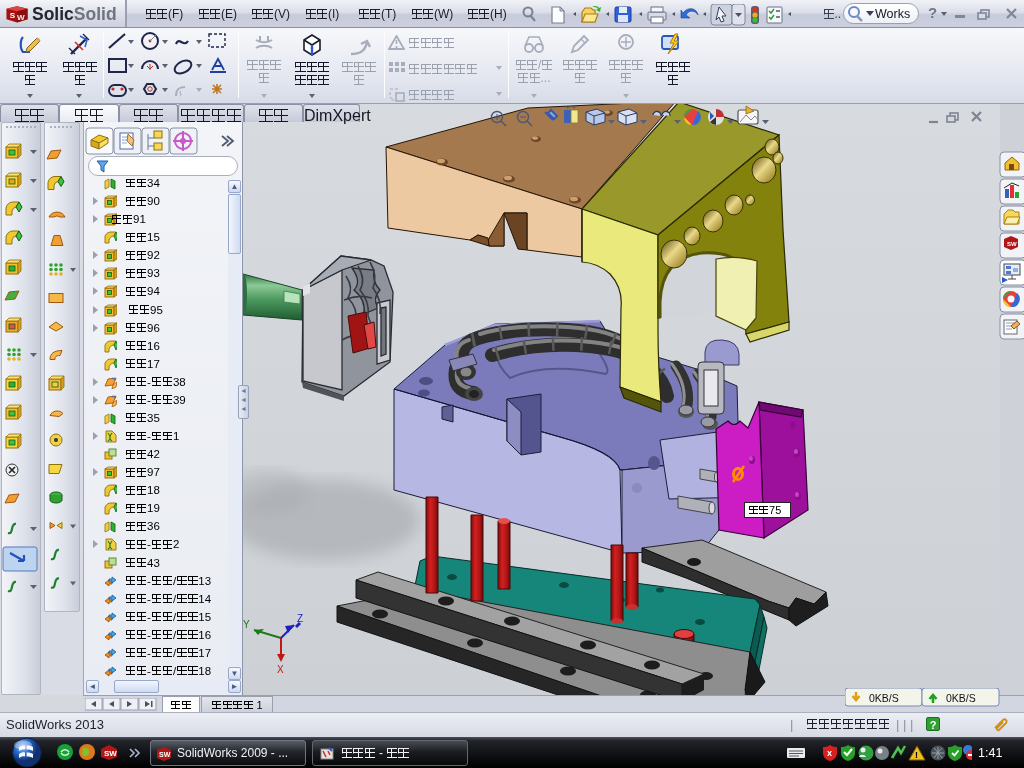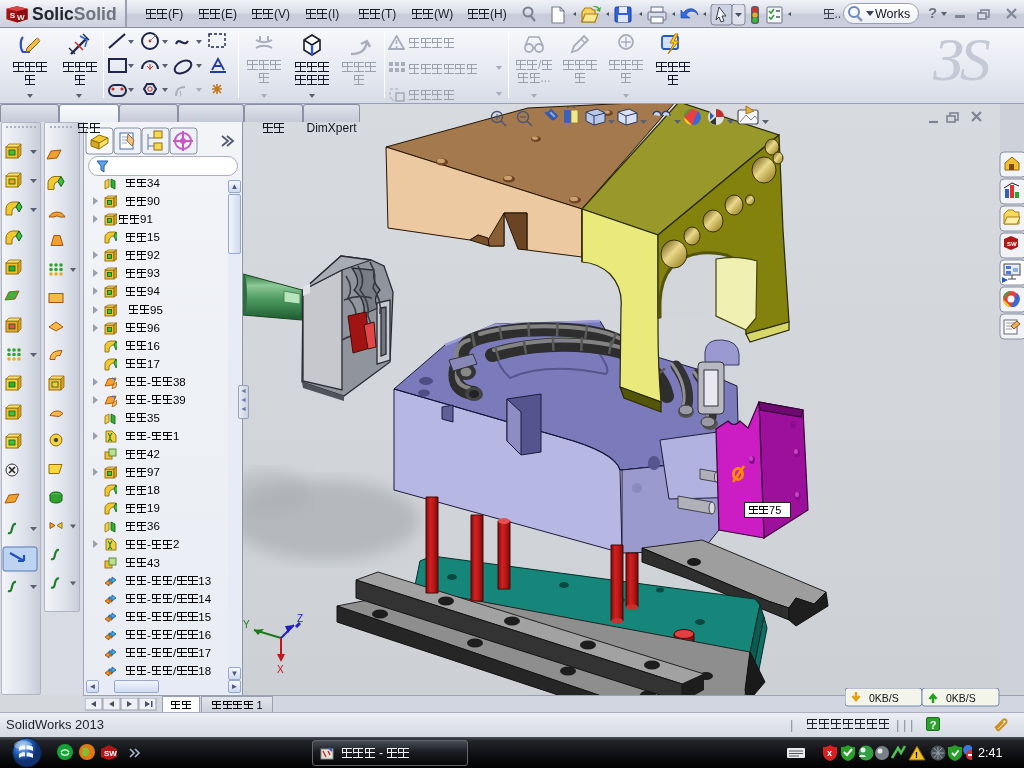--- a/index.html
+++ b/index.html
@@ -19,21 +19,21 @@
 .menu{position:absolute;top:7px;font-size:12px;color:#1a1d26}
 
 #toolbar{left:0;top:28px;width:1024px;height:76px;background:linear-gradient(#f7f8fb,#e3e6ef 70%,#d7dbe7);border-bottom:1px solid #9aa0b4}
 .bigbtn{position:absolute;text-align:center;font-size:12px;line-height:13px;color:#14172a}
 .gray{color:#9ba0ad}
 .vsep{position:absolute;top:4px;width:1px;height:66px;background:#b9bdcb;border-right:1px solid #fdfdfe}
 .drop{position:absolute;width:0;height:0;border-left:3px solid transparent;border-right:3px solid transparent;border-top:4px solid #5a6070}
 .drop.g{border-top-color:#a8adbb}
 
 #ctabs{left:0;top:104px;width:360px;height:18px}
-.ctab{position:absolute;top:0;height:18px;border:1px solid #8a90a6;border-bottom:none;border-radius:3px 3px 0 0;background:linear-gradient(#dfe2ea,#c6cad8);font-size:12px;color:#15181f;text-align:center;padding-top:16px}
+.ctab{position:absolute;top:0;height:18px;border:1px solid #8a90a6;border-bottom:none;border-radius:3px 3px 0 0;background:linear-gradient(#dfe2ea,#c6cad8);font-size:16px;color:#15181f;text-align:center;padding-top:2px}
 .ctab.on{background:linear-gradient(#fbfcfe,#e8ebf2);z-index:3}
 
 #lbar{left:0;top:122px;width:83px;height:573px;background:#d9dce5}
 #tree{left:83px;top:122px;width:160px;height:573px;background:linear-gradient(#f2f4f8,#e9ecf2);border-left:1px solid #a2a8b8;border-right:1px solid #8d94a8}
 #dtabs{left:83px;top:695px;width:941px;height:17px;background:#d2d6e0;border-top:1px solid #9aa0b0}
 #status{left:0;top:712px;width:1024px;height:25px;background:linear-gradient(#eceef4,#d6dae4);border-top:1px solid #aab0be;font-size:13px;color:#1c1f26}
 #taskbar{left:0;top:737px;width:1024px;height:31px;background:linear-gradient(#4a4e55,#232429 12%,#101114 55%,#000)}
 </style></head>
 <body>
 <div class="abs" id="title">
@@ -237,21 +237,20 @@
       </svg>
   <div><i></i><i></i><i></i><br><i></i></div><span class="drop g" style="left:19px;top:62px"></span>
  </div>
  <div class="bigbtn c" style="left:650px;top:4px;width:46px">
   <svg width="26" height="26" viewBox="0 0 26 26">
         <rect x="2" y="4" width="16" height="13" rx="2" fill="#cfe0f8" stroke="#2858b8" stroke-width="1.8"></rect>
         <path d="M15 2l-5 9h4l-6 11 11-13h-5l4-7z" fill="#ffd020" stroke="#b07808" stroke-width="1"></path>
       </svg>
   <div><i></i><i></i><i></i><br><i></i></div>
  </div>
- <div class="abs" style="left:933px;top:-4px;font-family:'Liberation Serif',serif;font-style:italic;font-size:62px;color:#c5c9d5;letter-spacing:-4px">ЗS</div>
 </div>
 <svg class="abs" id="vp" style="left:83px;top:104px" width="941" height="591" viewBox="83 104 941 591">
 <defs>
  <linearGradient id="bg" x1="0" y1="0" x2="0" y2="1">
         <stop offset="0" stop-color="#d7dade"></stop>
         <stop offset="1" stop-color="#cdd1d5"></stop>
       </linearGradient>
  <filter id="blur8">
         <feGaussianBlur stdDeviation="8"></feGaussianBlur>
       </filter>
@@ -812,21 +811,21 @@
         <span class="c" style="position:absolute;left:41px;top:2px"><i></i><i></i>90</span>
       </div>
       <div style="position:absolute;left:0;top:89.1px;height:18px;white-space:nowrap">
         <span style="position:absolute;left:9px;top:4px;width:0;height:0;border-top:4px solid transparent;border-bottom:4px solid transparent;border-left:5px solid #9aa0ae"></span>
         <svg style="position:absolute;left:20px;top:2px" width="13" height="13" viewBox="0 0 13 13">
           <rect x="1" y="3" width="9" height="9" fill="#f0c030" stroke="#906810" stroke-width=".9"></rect>
           <rect x="3.5" y="5.5" width="4" height="4" fill="#40c040" stroke="#106010" stroke-width=".8"></rect>
           <path d="M1 3l3-2 9 0-4 2z" fill="#f8e070" stroke="#906810" stroke-width=".8"></path>
           <path d="M10 12l3-2V1l-3 2z" fill="#d8a020" stroke="#906810" stroke-width=".8"></path>
         </svg>
-        <span class="c" style="position:absolute;left:34px;top:2px"><i></i><i></i>91</span>
+        <span class="c" style="position:absolute;left:27px;top:2px"><i></i><i></i>91</span>
       </div>
       <div style="position:absolute;left:0;top:107.2px;height:18px;white-space:nowrap">
         <svg style="position:absolute;left:20px;top:2px" width="13" height="13" viewBox="0 0 13 13">
           <path d="M1 12V5a7 7 0 0 1 7-4h4l-2 4a5 5 0 0 0-5 5v2z" fill="#f0c830" stroke="#907010" stroke-width=".9"></path>
           <path d="M12 1l-2 4 2 5 2-5z" fill="#40c040" stroke="#106010" stroke-width=".8"></path>
         </svg>
         <span class="c" style="position:absolute;left:41px;top:2px"><i></i><i></i>15</span>
       </div>
       <div style="position:absolute;left:0;top:125.3px;height:18px;white-space:nowrap">
         <span style="position:absolute;left:9px;top:4px;width:0;height:0;border-top:4px solid transparent;border-bottom:4px solid transparent;border-left:5px solid #9aa0ae"></span>
@@ -1077,20 +1076,27 @@
  </svg>
  <svg class="abs" style="left:56px;top:6px" width="90" height="20" viewBox="0 0 90 20">
   <circle cx="9" cy="9" r="8" fill="#18a038"></circle>
       <path d="M5 9c2-3 6-3 8 0m-8 1c2 3 6 3 8 0" stroke="#d0f0d8" stroke-width="1.5" fill="none"></path>
   <circle cx="31" cy="9" r="8" fill="#e07818"></circle>
       <path d="M27 5c3-2 7 1 6 5s-6 4-7 1" fill="#80c030"></path>
   <polygon points="53,2 45,6 45,14 53,17 61,14 61,6" fill="#b01818"></polygon>
       <text x="48" y="13" font-size="8" fill="#fff" font-weight="bold">SW</text>
   <path d="M74 6l4 4-4 4m5-8l4 4-4 4" stroke="#aab4d0" stroke-width="1.6" fill="none"></path>
  </svg>
+ <div class="abs" style="left:150px;top:3px;width:156px;height:26px;background:linear-gradient(#585d66,#23252b 45%,#0c0d10);border:1px solid #707684;border-radius:3px">
+  <svg class="abs" style="left:5px;top:5px" width="16" height="16" viewBox="0 0 16 16">
+        <polygon points="8,1 1,4 1,12 8,15 15,12 15,4" fill="#b01818"></polygon>
+        <text x="3" y="11" font-size="7" fill="#fff" font-weight="bold">SW</text>
+      </svg>
+  <span class="abs" style="left:26px;top:5px;color:#f0f1f4;font-size:12px">SolidWorks 2009 - ...</span>
+ </div>
  <div class="abs" style="left:312px;top:3px;width:156px;height:26px;background:linear-gradient(#484c54,#1b1d22 45%,#080908);border:1px solid #62666f;border-radius:3px">
   <svg class="abs" style="left:6px;top:5px" width="16" height="16" viewBox="0 0 16 16">
         <rect x="2" y="3" width="12" height="10" fill="#e8e4da" stroke="#888"></rect>
         <path d="M4 5l3 6m2-6l2 4" stroke="#c03030" stroke-width="1.5"></path>
         <path d="M10 2l3 3" stroke="#3858c8" stroke-width="2"></path>
       </svg>
   <span class="abs c" style="left:28px;top:5px;color:#f0f1f4;font-size:12px"><i></i><i></i><i></i> - <i></i><i></i></span>
  </div>
  <svg class="abs" style="left:786px;top:9px" width="22" height="14" viewBox="0 0 22 14">
       <rect x="1" y="2" width="18" height="10" rx="1" fill="#e8eaf0"></rect>
@@ -1110,14 +1116,14 @@
   <path d="M95 2l8 14H87z" fill="#f0c020" stroke="#806000"></path>
       <text x="93" y="14" font-size="9" font-weight="bold">!</text>
   <circle cx="116" cy="9" r="7.5" fill="#485058"></circle>
       <path d="M110 9h12M116 3v12M112 4c3 3 6 7 8 10M120 4c-3 3-6 7-8 10" stroke="#98a0a8" stroke-width="1" fill="none"></path>
   <path d="M133 1c3 2 5 2 7 2v6c0 4-3 7-7 8c-4-1-7-4-7-8V3c2 0 4 0 7-2z" fill="#28a028"></path>
       <path d="M130 9l2.5 2.5 4-5" stroke="#fff" stroke-width="1.8" fill="none"></path>
   <circle cx="146" cy="6" r="5" fill="#3878d8"></circle>
       <circle cx="149" cy="11" r="5" fill="#d83030"></circle>
       <rect x="146" y="10" width="6" height="2" fill="#fff"></rect>
  </svg>
- <span class="abs" style="left:978px;top:9px;color:#fff;font-size:12.5px">2:41</span>
+ <span class="abs" style="left:978px;top:9px;color:#fff;font-size:12.5px">1:41</span>
 </div>
 
 </body></html>

